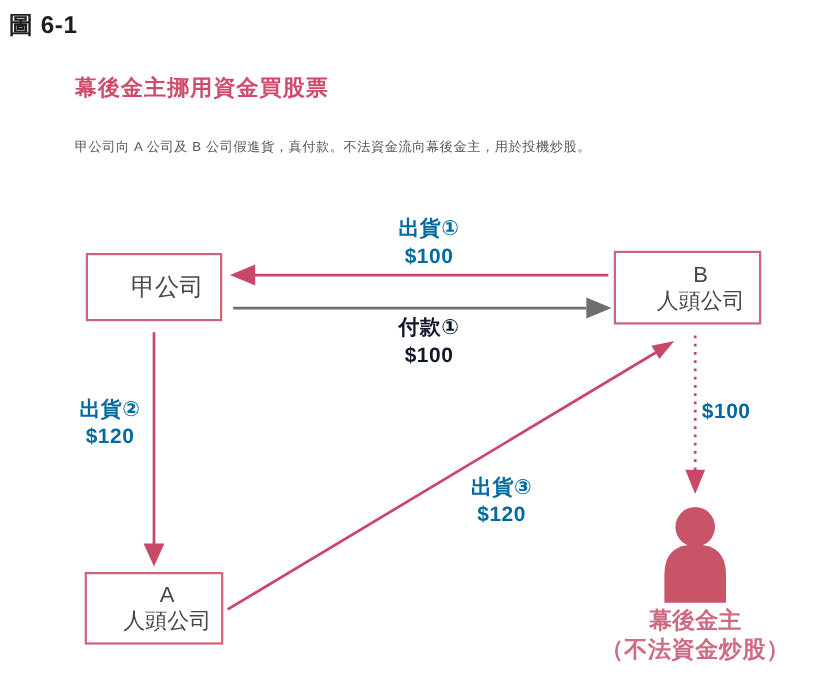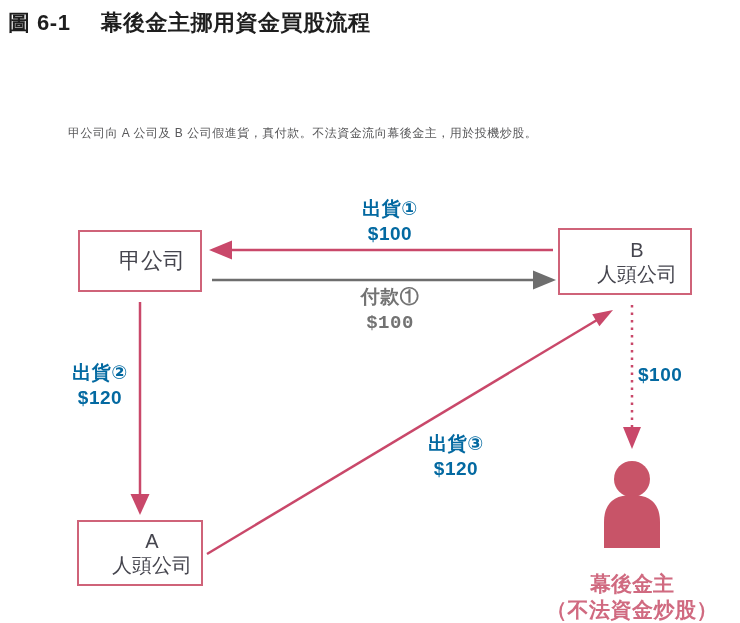--- a/index.html
+++ b/index.html
@@ -40,43 +40,43 @@
   }
   .node-jia{left:78px;top:230px;width:124px;height:62px;font-size:22px;}
   .node-b{left:558px;top:228px;width:134px;height:67px;font-size:20px;line-height:24px;}
   .node-a{left:77px;top:520px;width:126px;height:66px;font-size:20px;line-height:24px;}
   .edge-label{
     position:absolute;text-align:center;
     font-size:19px;font-weight:700;line-height:25px;
     letter-spacing:0.5px;
   }
   .pink{color:#0369a1;}
-  .gray{color:#737373;font-family:Liberation Mono, monospace;}
+  .gray{color:#0f172a;}
   .lbl-ship1{left:337px;top:196px;width:106px;}
   .lbl-pay1{left:337px;top:286px;width:106px;}
   .lbl-ship2{left:52px;top:360px;width:96px;}
   .lbl-ship3{left:408px;top:431px;width:96px;}
   .lbl-funds{left:638px;top:362px;width:60px;text-align:left;}
   .financier-caption{
     position:absolute;left:532px;top:551px;width:200px;
     text-align:center;color:#d06a80;font-weight:700;
   }
-  .financier-caption .l1{font-size:21px;line-height:27px;display:block;margin-top:19px;}
+  .financier-caption .l1{font-size:21px;line-height:27px;display:block;}
   .financier-caption .l2{font-size:21px;line-height:26px;display:block;letter-spacing:0.5px;}
 </style>
 </head>
 <body>
 
 <div class="page">
 
   <div class="fig-title">
     <span>圖 6-1</span>
-    <span>幕後金主挪用資金買股流程</span>
   </div>
 
+  <div class="subtitle">幕後金主挪用資金買股票</div>
 
   <div class="desc">甲公司向 A 公司及 B 公司假進貨，真付款。不法資金流向幕後金主，用於投機炒股。</div>
 
   <div class="diagram">
 
     <svg class="arrows" width="740" height="623" viewBox="0 0 740 623">
 
       <g>
         <line x1="553" y1="250" x2="229" y2="250" stroke="#c9486a" stroke-width="2.5"></line>
         <polygon points="209,250 232,240.5 232,259.5" fill="#c9486a"></polygon>

